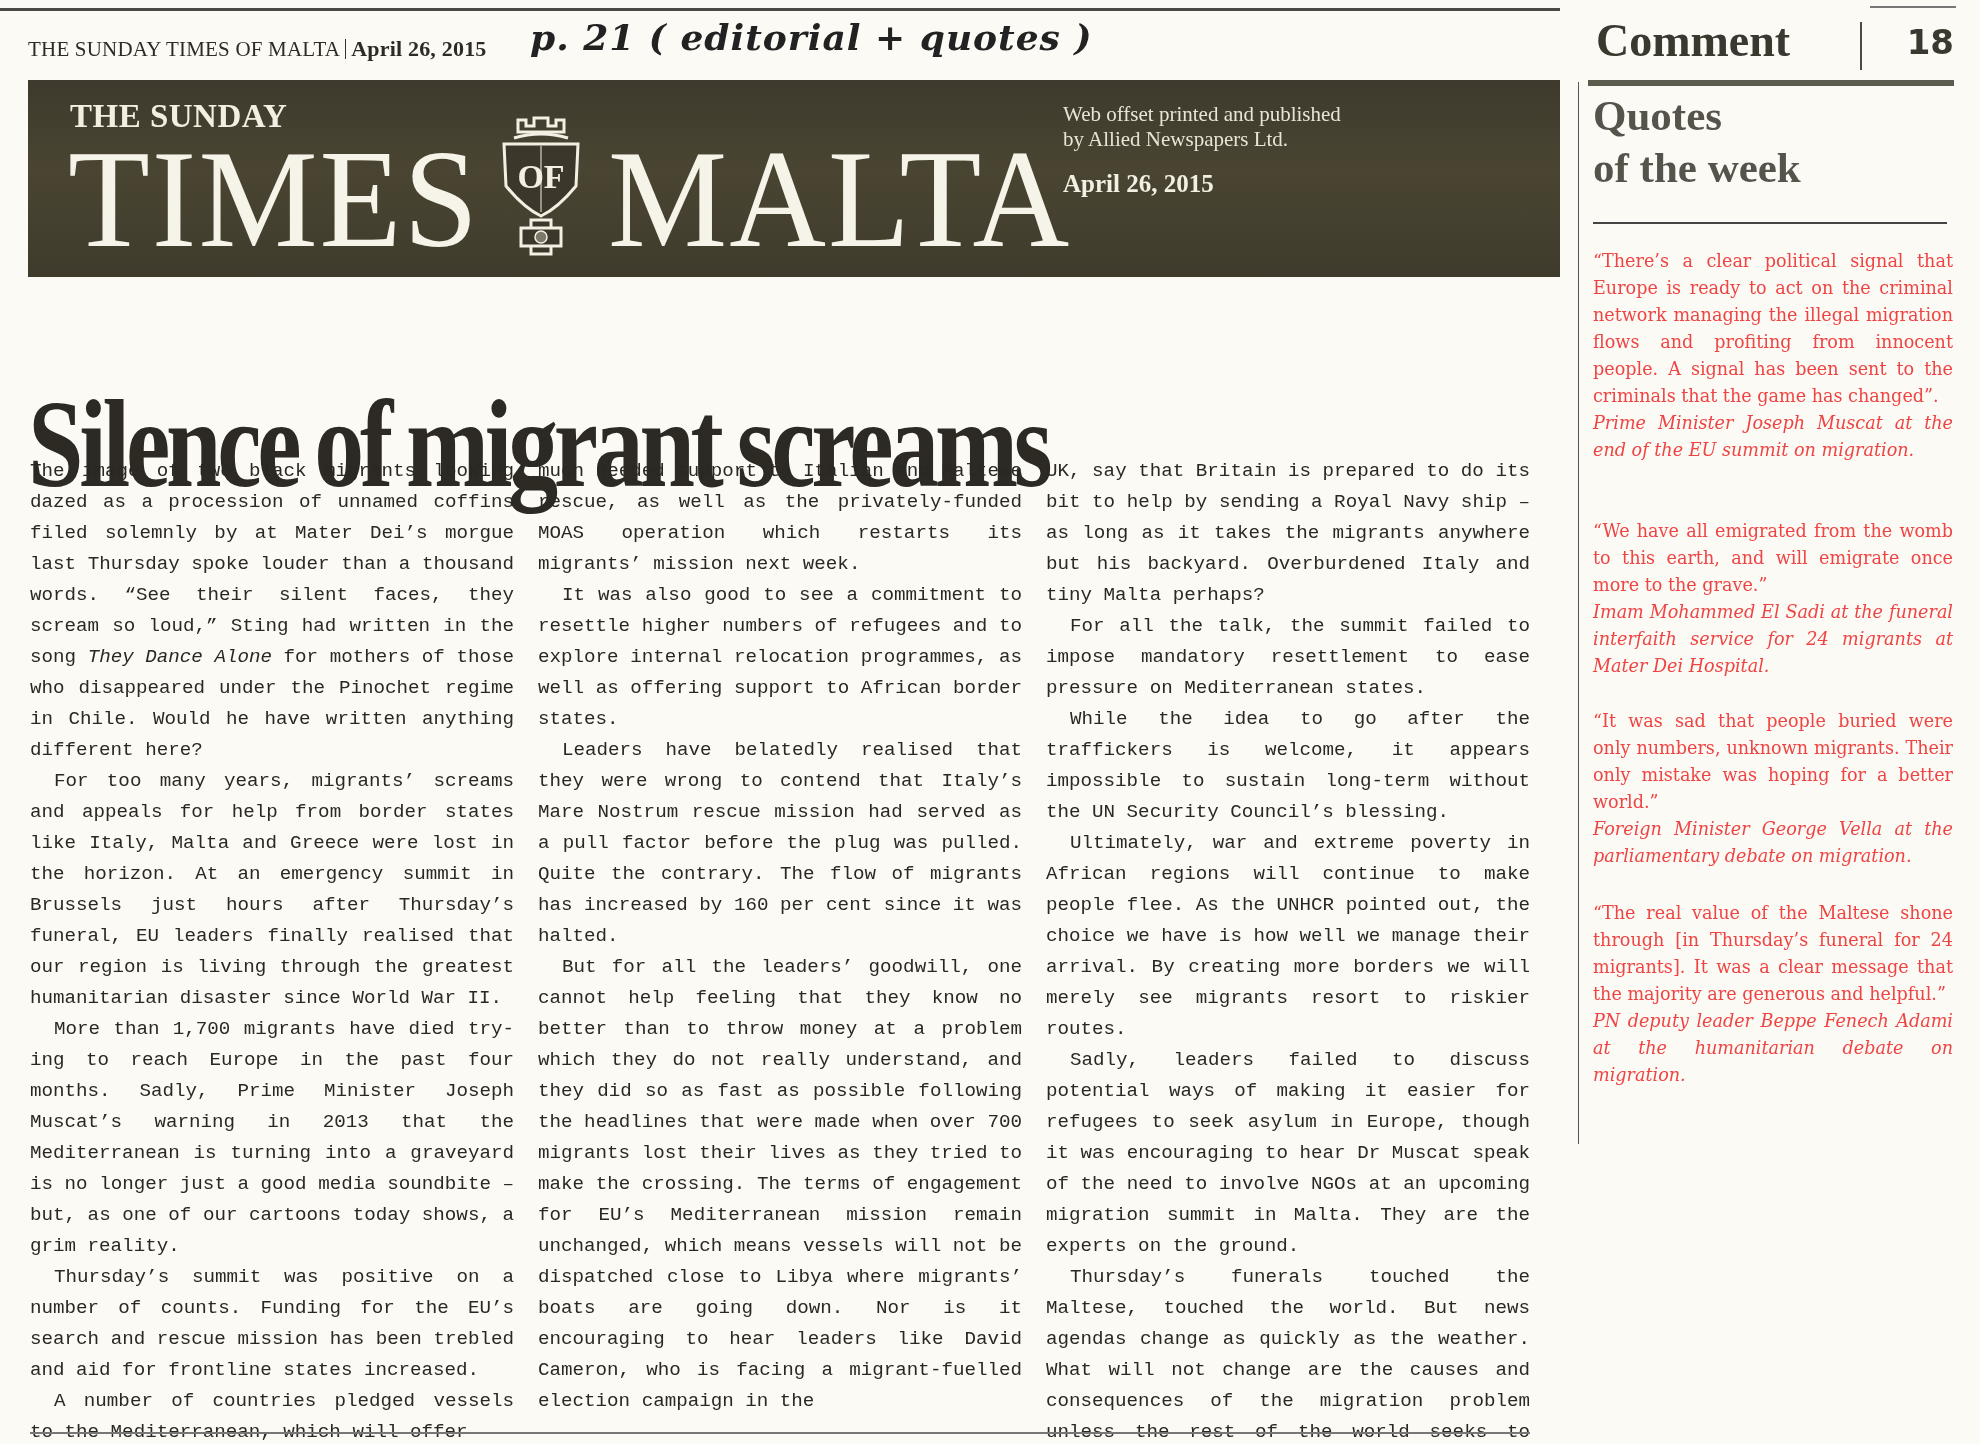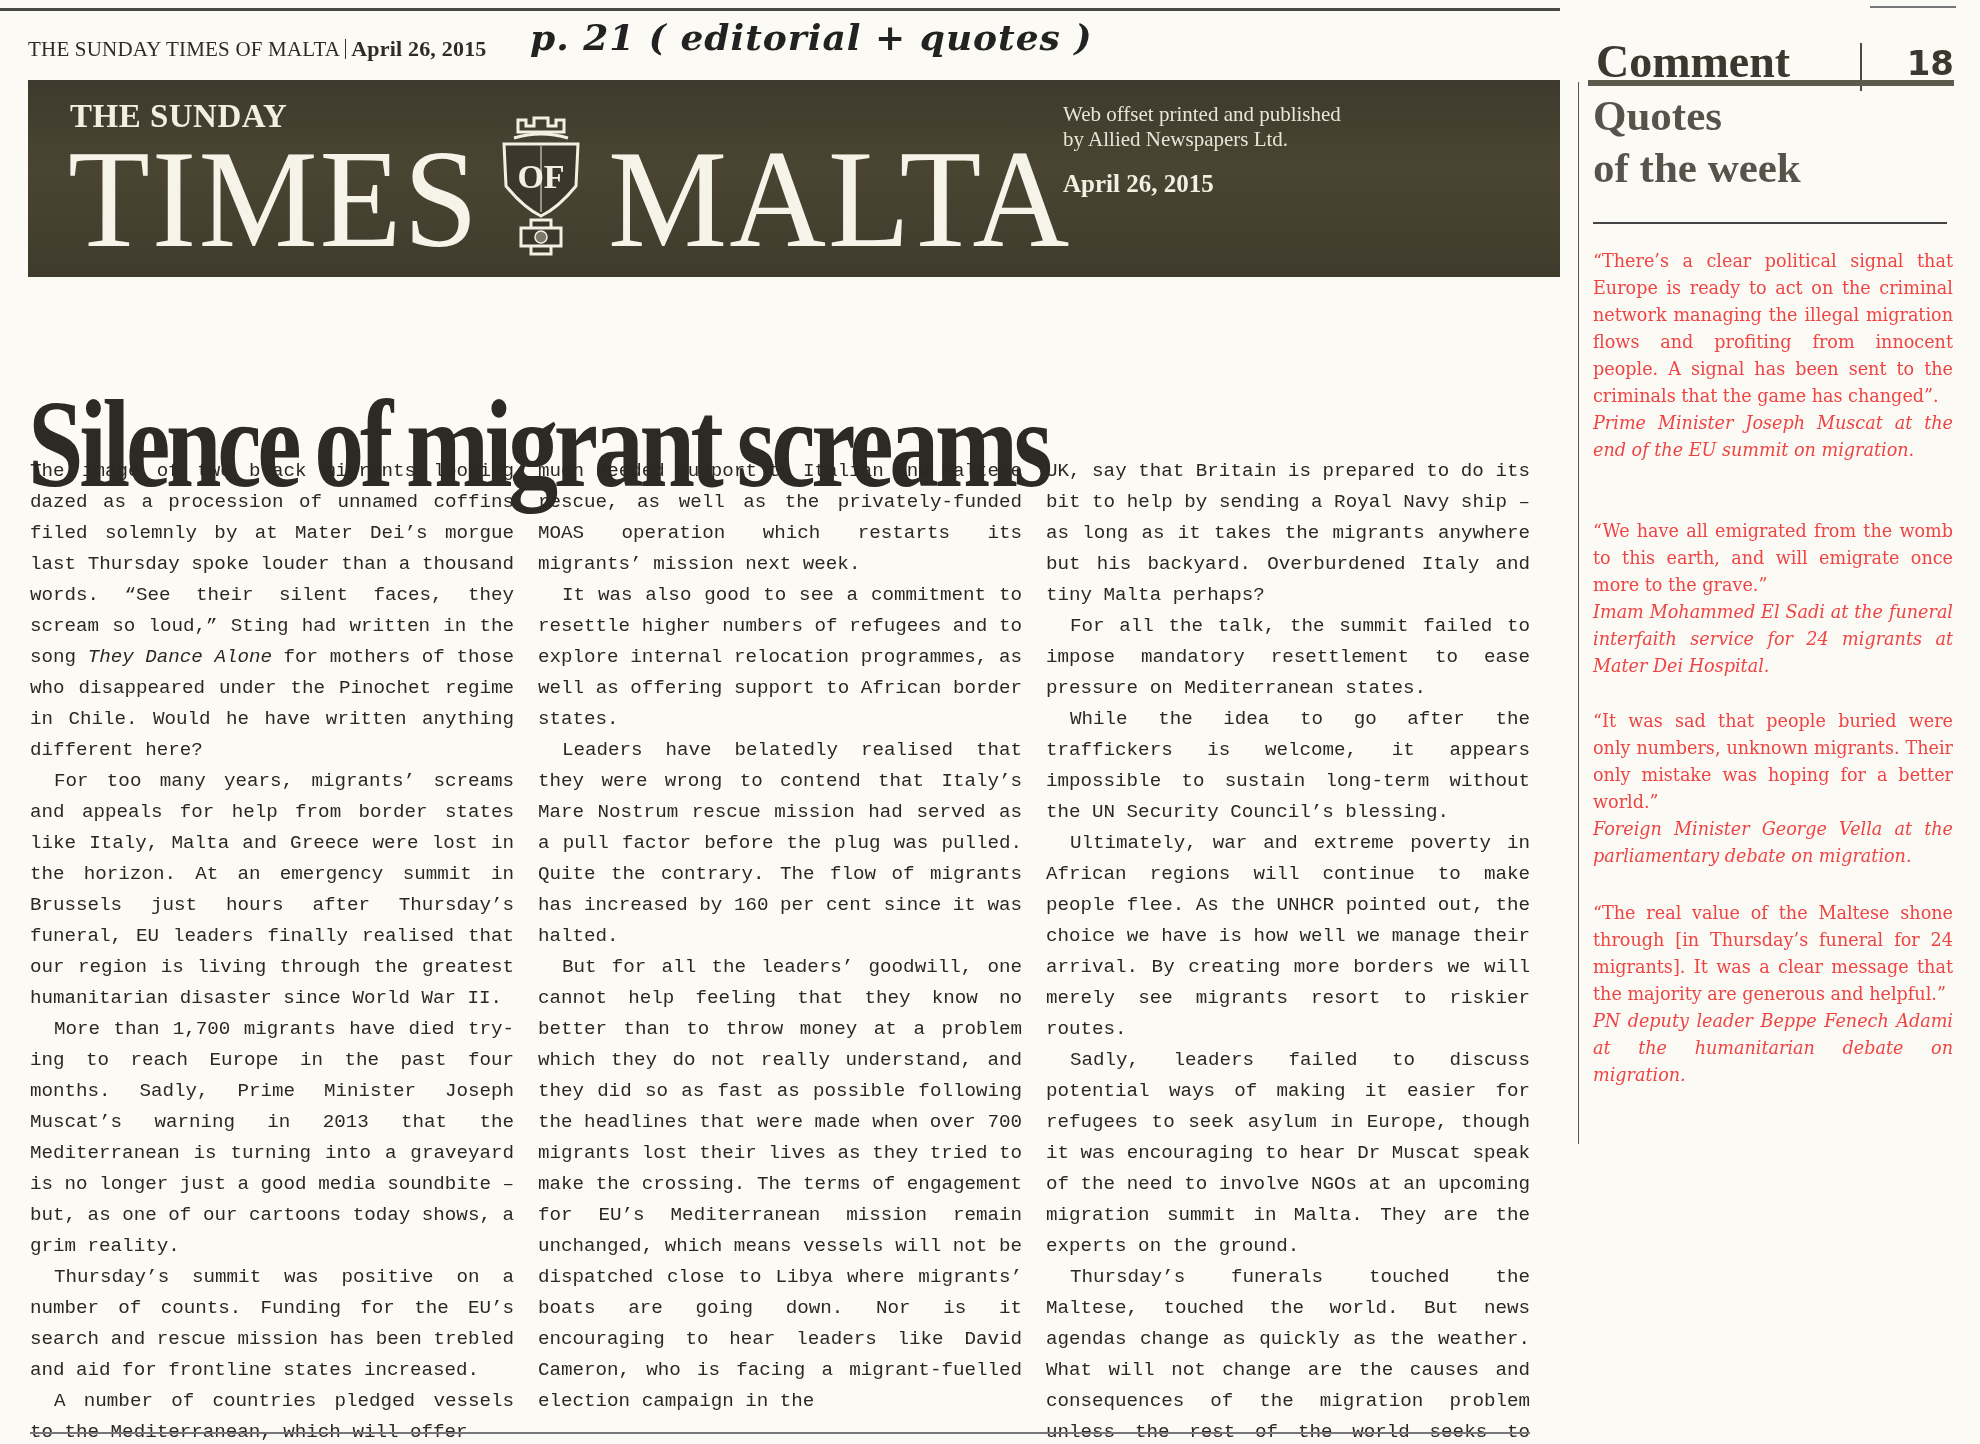--- a/index.html
+++ b/index.html
@@ -20,21 +20,21 @@
   }
   .header-left .pub { font-weight: normal; }
   .header-left .sep { display:inline-block; width:1px; height:20px; background:#333; margin:0 5px; vertical-align:-3px; }
   .header-left .date { font-weight: bold; font-size: 22px; }
   .handnote {
     position: absolute; left: 530px; top: 16px;
     font-family: "DejaVu Serif", serif; font-style: italic; font-weight: bold;
     font-size: 36px; color: #222; letter-spacing: 1px;
   }
   .section-head {
-    position: absolute; left: 1596px; top: 14px; width: 360px; height: 60px; margin-top: 21px;
+    position: absolute; left: 1596px; top: 14px; width: 360px; height: 60px;
   }
   .section-head .name {
     position: absolute; left: 0; top: 0;
     font-family: "Liberation Serif", serif; font-weight: bold; font-size: 46px; color: #3a3930;
   }
   .section-head .vsep { position: absolute; left: 264px; top: 8px; width: 2px; height: 48px; background: #4a4a44; }
   .section-head .page {
     position: absolute; right: 2px; top: 8px;
     font-family: "DejaVu Sans", sans-serif; font-weight: bold; font-size: 34px; color: #3a3930;
   }

